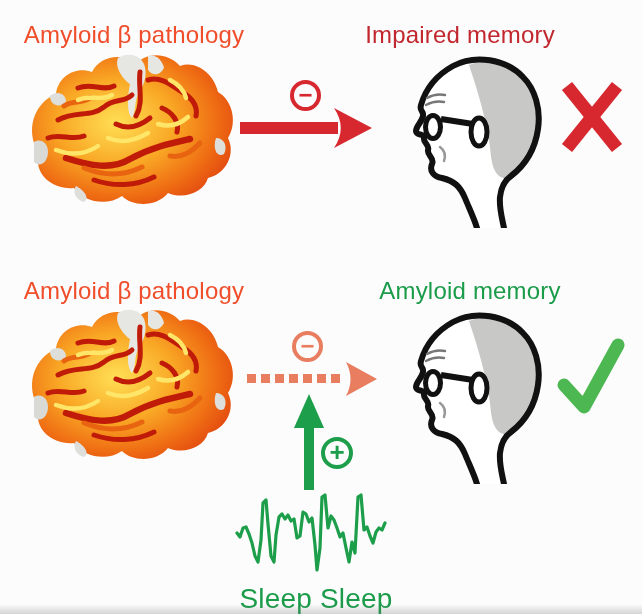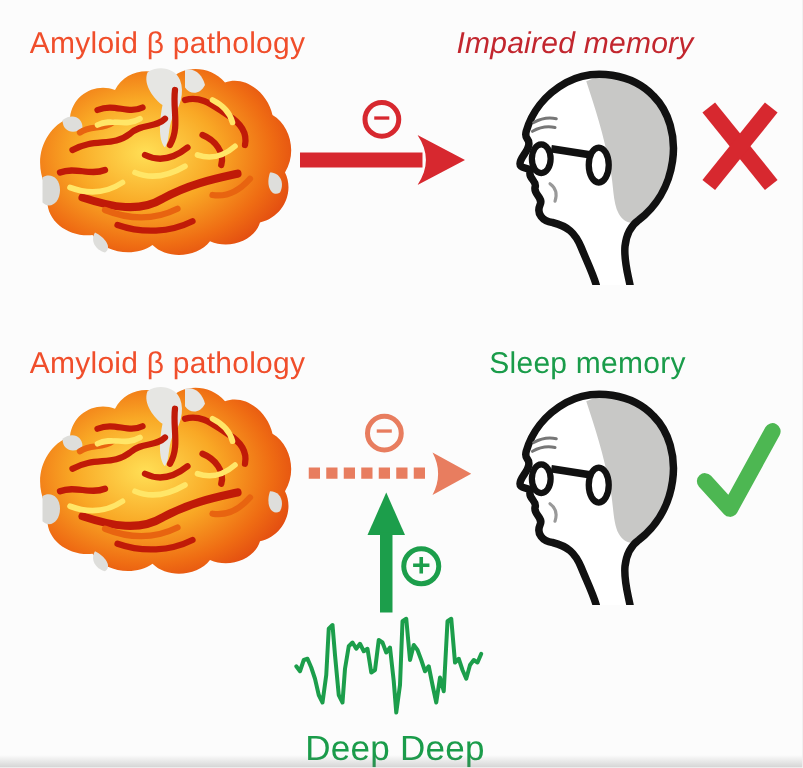--- a/index.html
+++ b/index.html
@@ -13,21 +13,21 @@
   .title{
     position:absolute;
     font-size:24px;
     letter-spacing:.2px;
     text-align:center;
     white-space:nowrap;
     line-height:1.1;
     margin-top:13px;
   }
   .orange{color:var(--orange-text,#f04e2b);}
-  .crimson{color:var(--crimson-text,#c2262e);font-style:italic;}
+  .crimson{color:var(--crimson-text,#c2262e);}
   .greentxt{color:var(--green-text,#1a9c4a);}
   .abs{position:absolute;}
   
   .sign-circle{
     position:absolute;
     box-sizing:border-box;
     border-radius:50%;
     display:flex;align-items:center;justify-content:center;
     font-weight:bold;
     line-height:1;
@@ -146,21 +146,21 @@
   <span class="abs" style="left:560px;top:80px;">
     <svg width="64" height="74" viewBox="0 0 64 74">
       <line x1="7" y1="6" x2="57" y2="68" stroke="#d7282f" stroke-width="13"></line>
       <line x1="57" y1="6" x2="7" y2="68" stroke="#d7282f" stroke-width="13"></line>
     </svg>
   </span>
 
   
   <div class="title orange" style="left:14px;top:265px;width:240px;">Amyloid β pathology</div>
 
-  <div class="title greentxt" style="left:350px;top:265px;width:240px;">Sleep memory</div>
+  <div class="title greentxt" style="left:350px;top:265px;width:240px;">Amyloid memory</div>
 
   <span class="abs" style="left:20px;top:301px;">
     <svg width="218" height="166" viewBox="0 0 218 166">
         <use href="#brain-art"></use>
       </svg>
   </span>
 
   <div class="sign-circle minus-salmon" style="left:292px;top:331px;">
     <span>−</span>
   </div>
@@ -188,21 +188,21 @@
   <div class="sign-circle plus-green" style="left:321px;top:437px;">
     <span>+</span>
   </div>
 
   <span class="abs" style="left:230px;top:486px;">
     <svg width="160" height="90" viewBox="0 0 160 90">
       <polyline fill="none" stroke="#1c9e4b" stroke-width="3.2" stroke-linejoin="round" stroke-linecap="round" points="7,47 10,51 13,42 16,41 19,48 22,57 25,70 28,76 31,54 33,17 36,14 38,38 41,70 44,76 46,49 49,31 52,28 55,33 58,29 61,35 64,33 67,52 70,50 73,26 76,28 79,36 82,32 85,59 87,84 90,62 92,11 95,9 98,42 101,30 104,34 107,42 110,51 113,47 116,62 119,76 122,56 125,67 128,11 131,9 134,44 137,41 140,50 143,57 146,46 149,42 152,44 155,37"></polyline>
     </svg>
   </span>
 
-  <div class="title greentxt" style="left:216px;top:571px;width:200px;font-size:28px;">Deep Deep</div>
+  <div class="title greentxt" style="left:216px;top:571px;width:200px;font-size:28px;">Sleep Sleep</div>
 
   <span class="abs" style="left:383px;top:306px;">
     <svg width="168" height="178" viewBox="0 0 168 178">
         <use href="#head-art"></use>
       </svg>
   </span>
 
   <span class="abs" style="left:554px;top:333px;">
     <svg width="72" height="90" viewBox="0 0 72 90">
       <polyline points="10,52 30,74 64,12" fill="none" stroke="#4db752" stroke-width="13" stroke-linecap="round" stroke-linejoin="round"></polyline>

